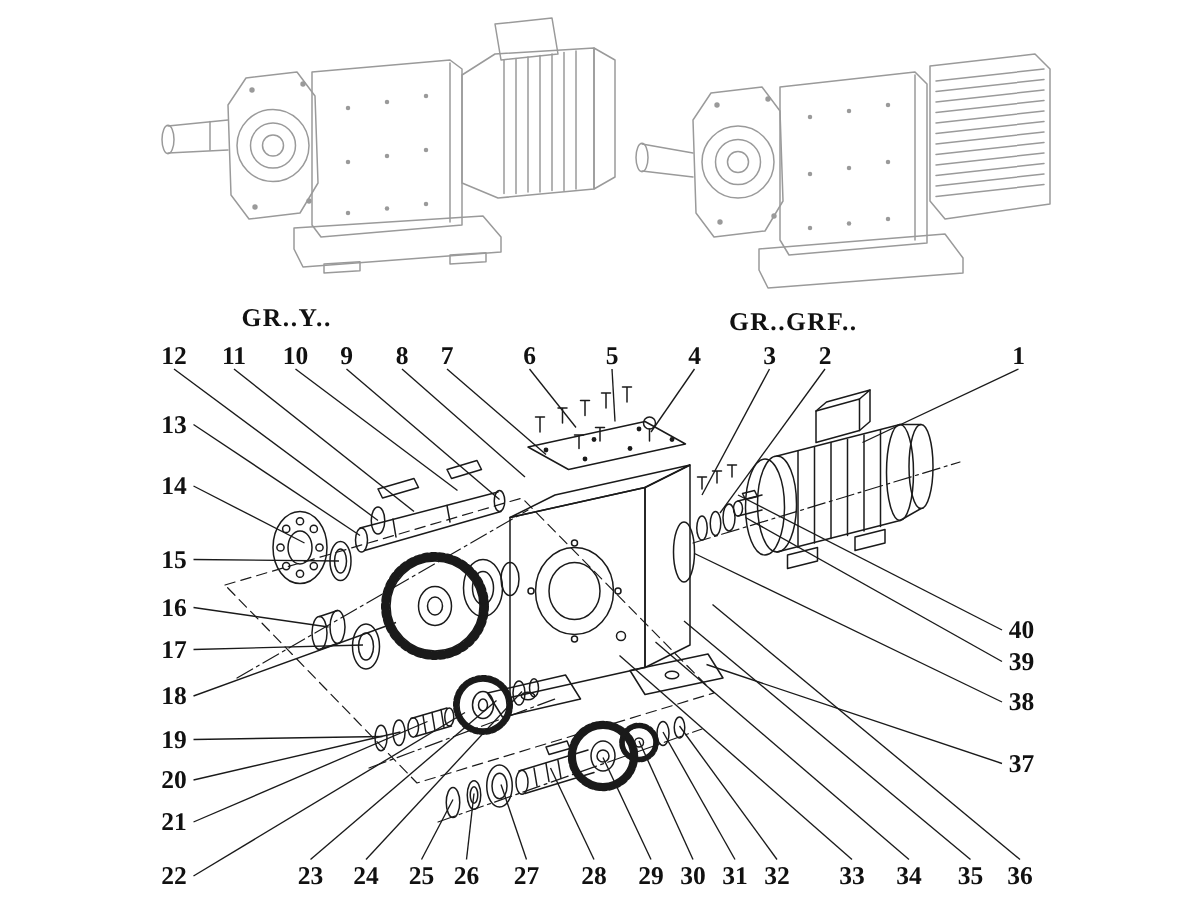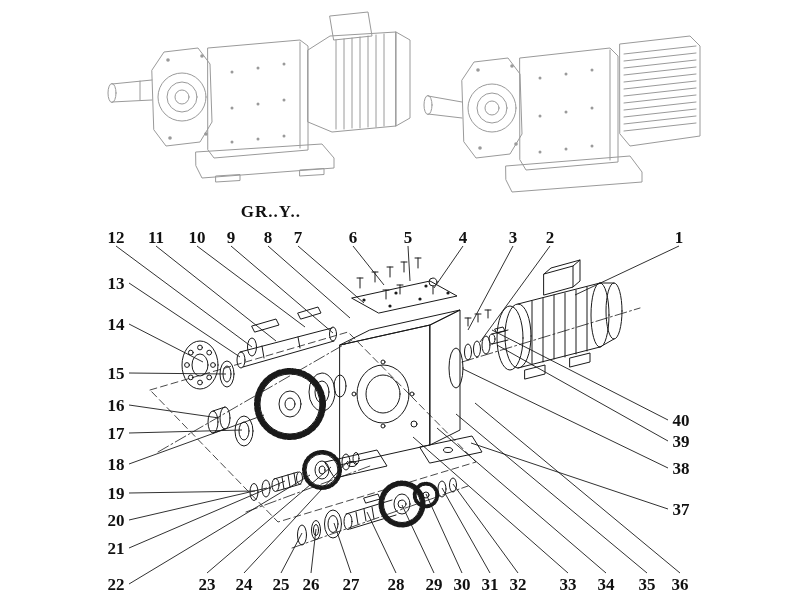--- a/index.html
+++ b/index.html
@@ -1,18 +1,18 @@
 <!DOCTYPE html>
 <html style="--bg: #ffffff; --line: #1a1a1a; --light: #9a9a9a; --ink: #111111;"><head>
 <meta charset="utf-8">
 <style>
   html,body{margin:0;padding:0;background:#fff;}
   #page{position:relative;width:800px;height:600px;background:var(--bg,#fff);overflow:hidden;
         font-family:"Liberation Serif",serif;}
-  .model-title{position:absolute;width:140px;text-align:right;font-weight:bold;
+  .model-title{position:absolute;width:140px;text-align:left;font-weight:bold;
         font-size:17px;letter-spacing:1px;color:var(--ink,#111);}
   #title-left{left:161px;top:202px;}
   #title-right{left:486px;top:205px;}
   svg{position:absolute;left:0;top:0;}
   .art-dark{stroke:var(--line,#1a1a1a);fill:none;stroke-width:1;stroke-linecap:round;stroke-linejoin:round;}
   .art-light{stroke:var(--light,#9a9a9a);fill:none;stroke-width:1;stroke-linecap:round;stroke-linejoin:round;}
   .dot{fill:var(--line,#1a1a1a);stroke:none;}
   .dot-light{fill:var(--light,#9a9a9a);stroke:none;}
   .leader{stroke:var(--line,#1a1a1a);stroke-width:0.9;fill:none;}
   .callout-num{font:bold 17px "Liberation Serif",serif;fill:var(--ink,#111);}
@@ -323,13 +323,14 @@
         <text x="647" y="584" text-anchor="middle" dominant-baseline="central" class="callout-num">35</text>
         <text x="680" y="584" text-anchor="middle" dominant-baseline="central" class="callout-num">36</text>
         <text x="681" y="509" text-anchor="middle" dominant-baseline="central" class="callout-num">37</text>
         <text x="681" y="468" text-anchor="middle" dominant-baseline="central" class="callout-num">38</text>
         <text x="681" y="441" text-anchor="middle" dominant-baseline="central" class="callout-num">39</text>
         <text x="681" y="420" text-anchor="middle" dominant-baseline="central" class="callout-num">40</text>
       </g>
   </svg>
 
   <div id="title-left" class="model-title">GR..Y..</div>
+  <div id="title-right" class="model-title">GR..GRF..</div>
 </div>
 
 </body></html>

